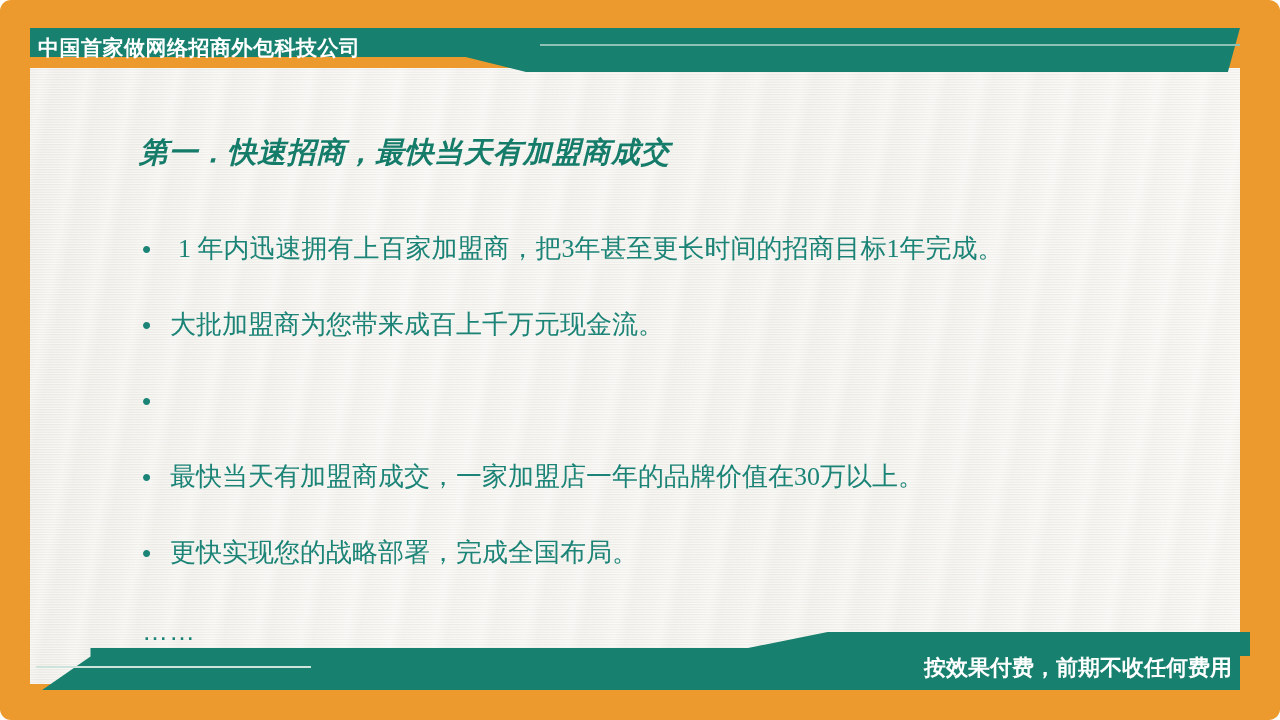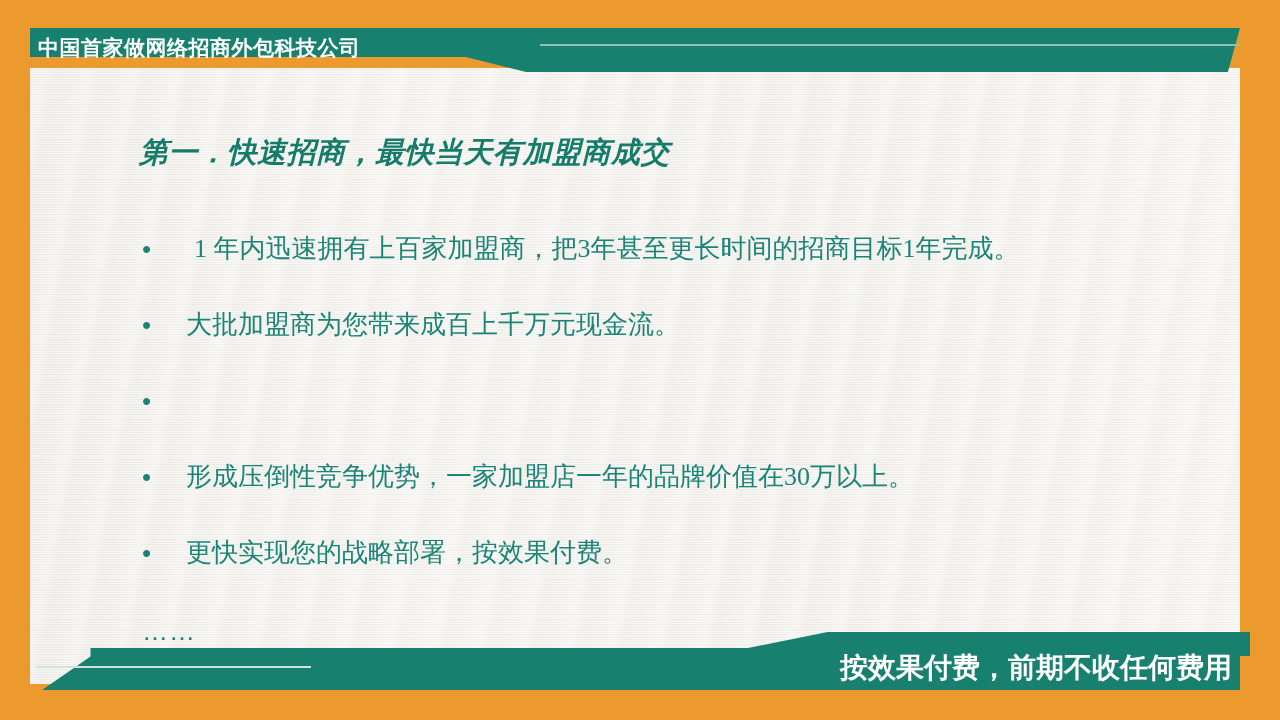--- a/index.html
+++ b/index.html
@@ -7,20 +7,21 @@
     padding: 0;
     background: #ffffff;
   }
   #slide {
     position: relative;
     width: 1280px;
     height: 720px;
     overflow: hidden;
     background: #EC9A2E;
     font-family: "Liberation Sans", "DejaVu Sans", sans-serif;
+    border-radius: 11px;
   }
 
   
   #paper {
     position: absolute;
     left: 30px;
     top: 68px;
     width: 1210px;
     height: 616px;
     background:
@@ -113,21 +114,21 @@
   }
   .bullet-dot {
     flex: 0 0 auto;
     width: 28px;
     color: #1C8477;
     font-family: "Liberation Sans", sans-serif;
     font-size: 26px;
     line-height: 34px;
     text-align: left;
   }
-  .bullet-text { flex: 0 1 auto; margin-left: 16px; }
+  .bullet-text { flex: 0 1 auto; }
   .bullet-text.indented { padding-left: 8px; }
 
   #ellipsis-row {
     position: absolute;
     left: 142px;
     top: 618px;
     color: #1C8477;
     font-family: "Liberation Sans", "DejaVu Sans", sans-serif;
     font-size: 26px;
     letter-spacing: 1px;
@@ -161,21 +162,21 @@
     height: 2px;
     background: #CFE3DD;
   }
   #footer-text {
     position: absolute;
     right: 48px;
     top: 650px;
     height: 36px;
     line-height: 36px;
     color: #FFFFFF;
-    font-size: 28px;
+    font-size: 22px;
     font-weight: bold;
     white-space: nowrap;
   }
 </style>
 </head>
 <body>
 
 <div id="slide">
 
   <div id="paper">
@@ -199,26 +200,26 @@
       <span class="bullet-dot">•</span>
       <span class="bullet-text">大批加盟商为您带来成百上千万元现金流。</span>
     </div>
 
     <div class="bullet-row">
       <span class="bullet-dot">•</span>
     </div>
 
     <div class="bullet-row">
       <span class="bullet-dot">•</span>
-      <span class="bullet-text">形成压倒性竞争优势，一家加盟店一年的品牌价值在30万以上。</span>
-    </div>
-
-    <div class="bullet-row">
-      <span class="bullet-dot">•</span>
-      <span class="bullet-text">更快实现您的战略部署，按效果付费。</span>
+      <span class="bullet-text">最快当天有加盟商成交，一家加盟店一年的品牌价值在30万以上。</span>
+    </div>
+
+    <div class="bullet-row">
+      <span class="bullet-dot">•</span>
+      <span class="bullet-text">更快实现您的战略部署，完成全国布局。</span>
     </div>
 
   </div>
 
   <div id="ellipsis-row">……</div>
 
   <div id="footer-wedge"></div>
   <div id="footer-band"></div>
   <div id="footer-hairline"></div>
   <div id="footer-text">按效果付费，前期不收任何费用</div>

